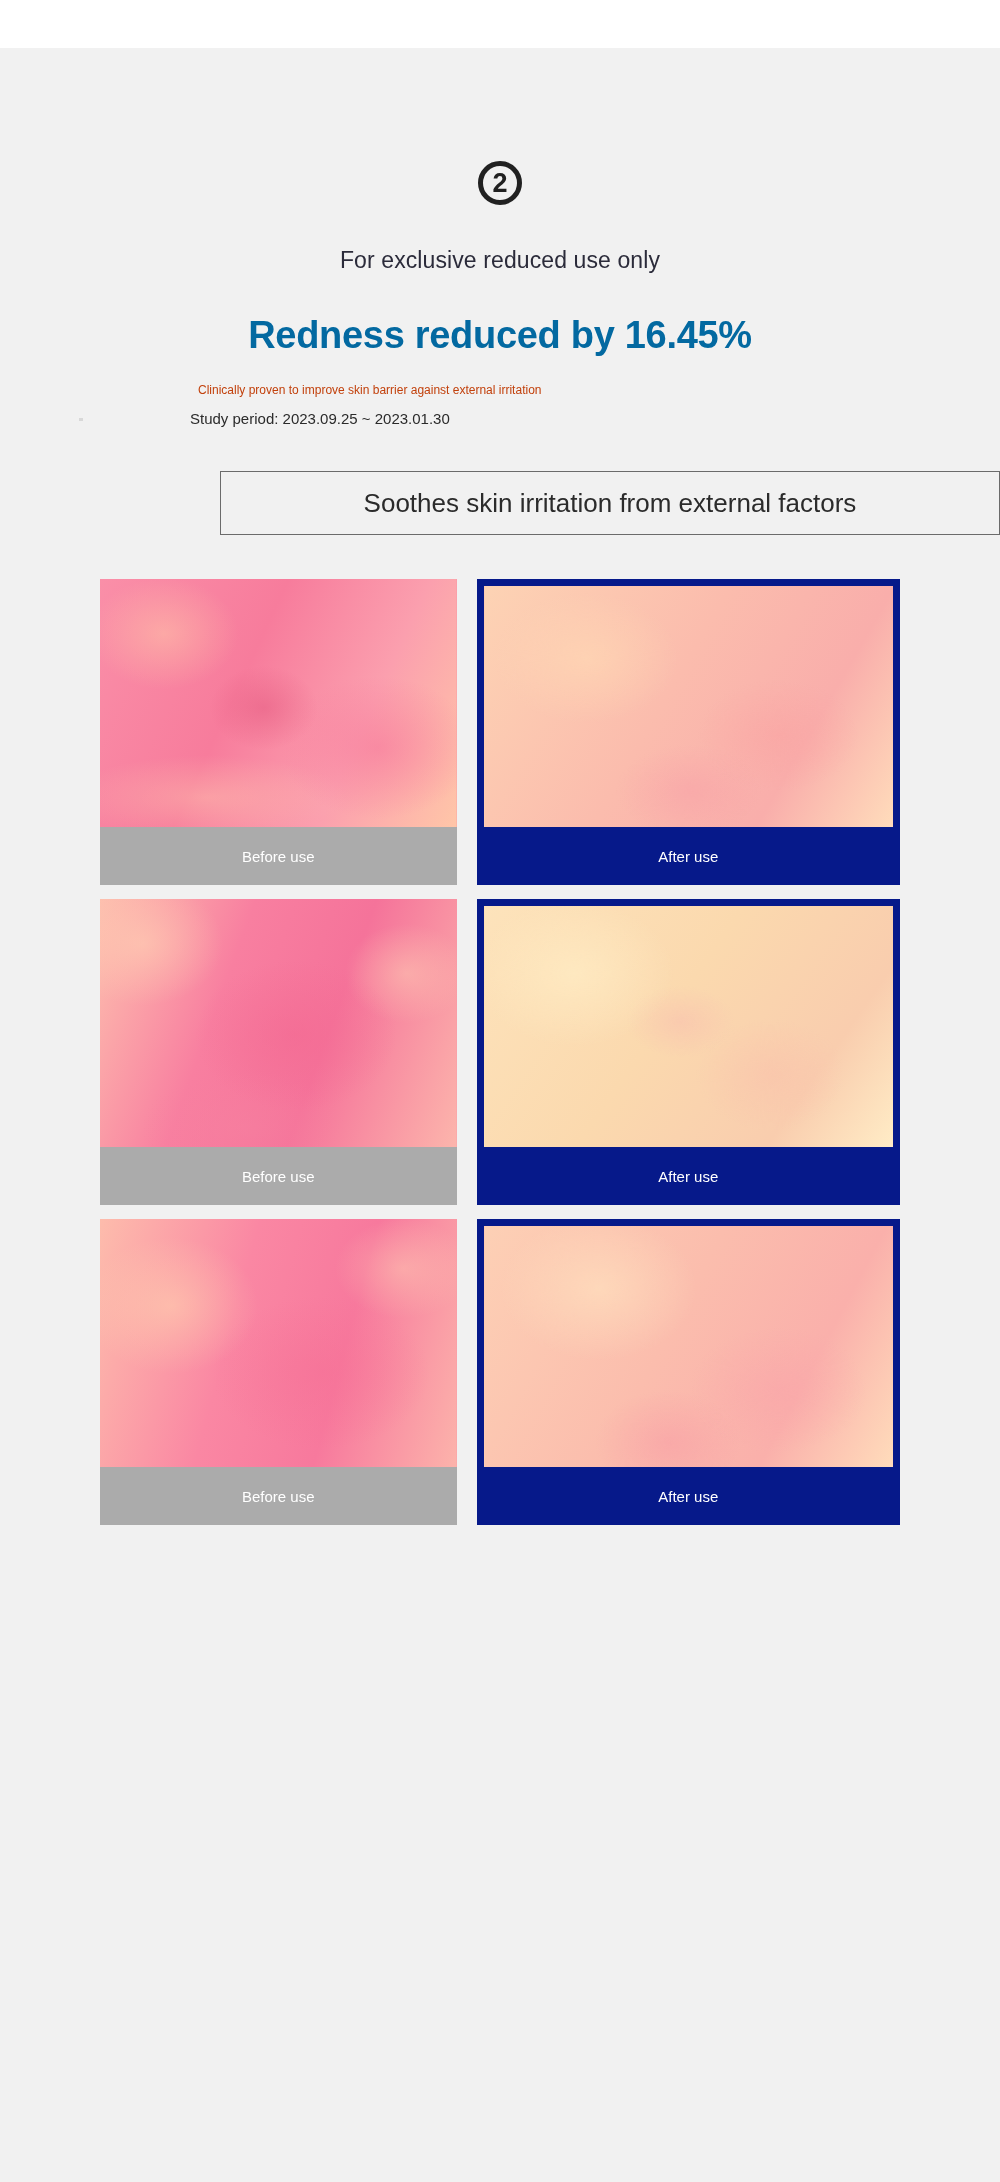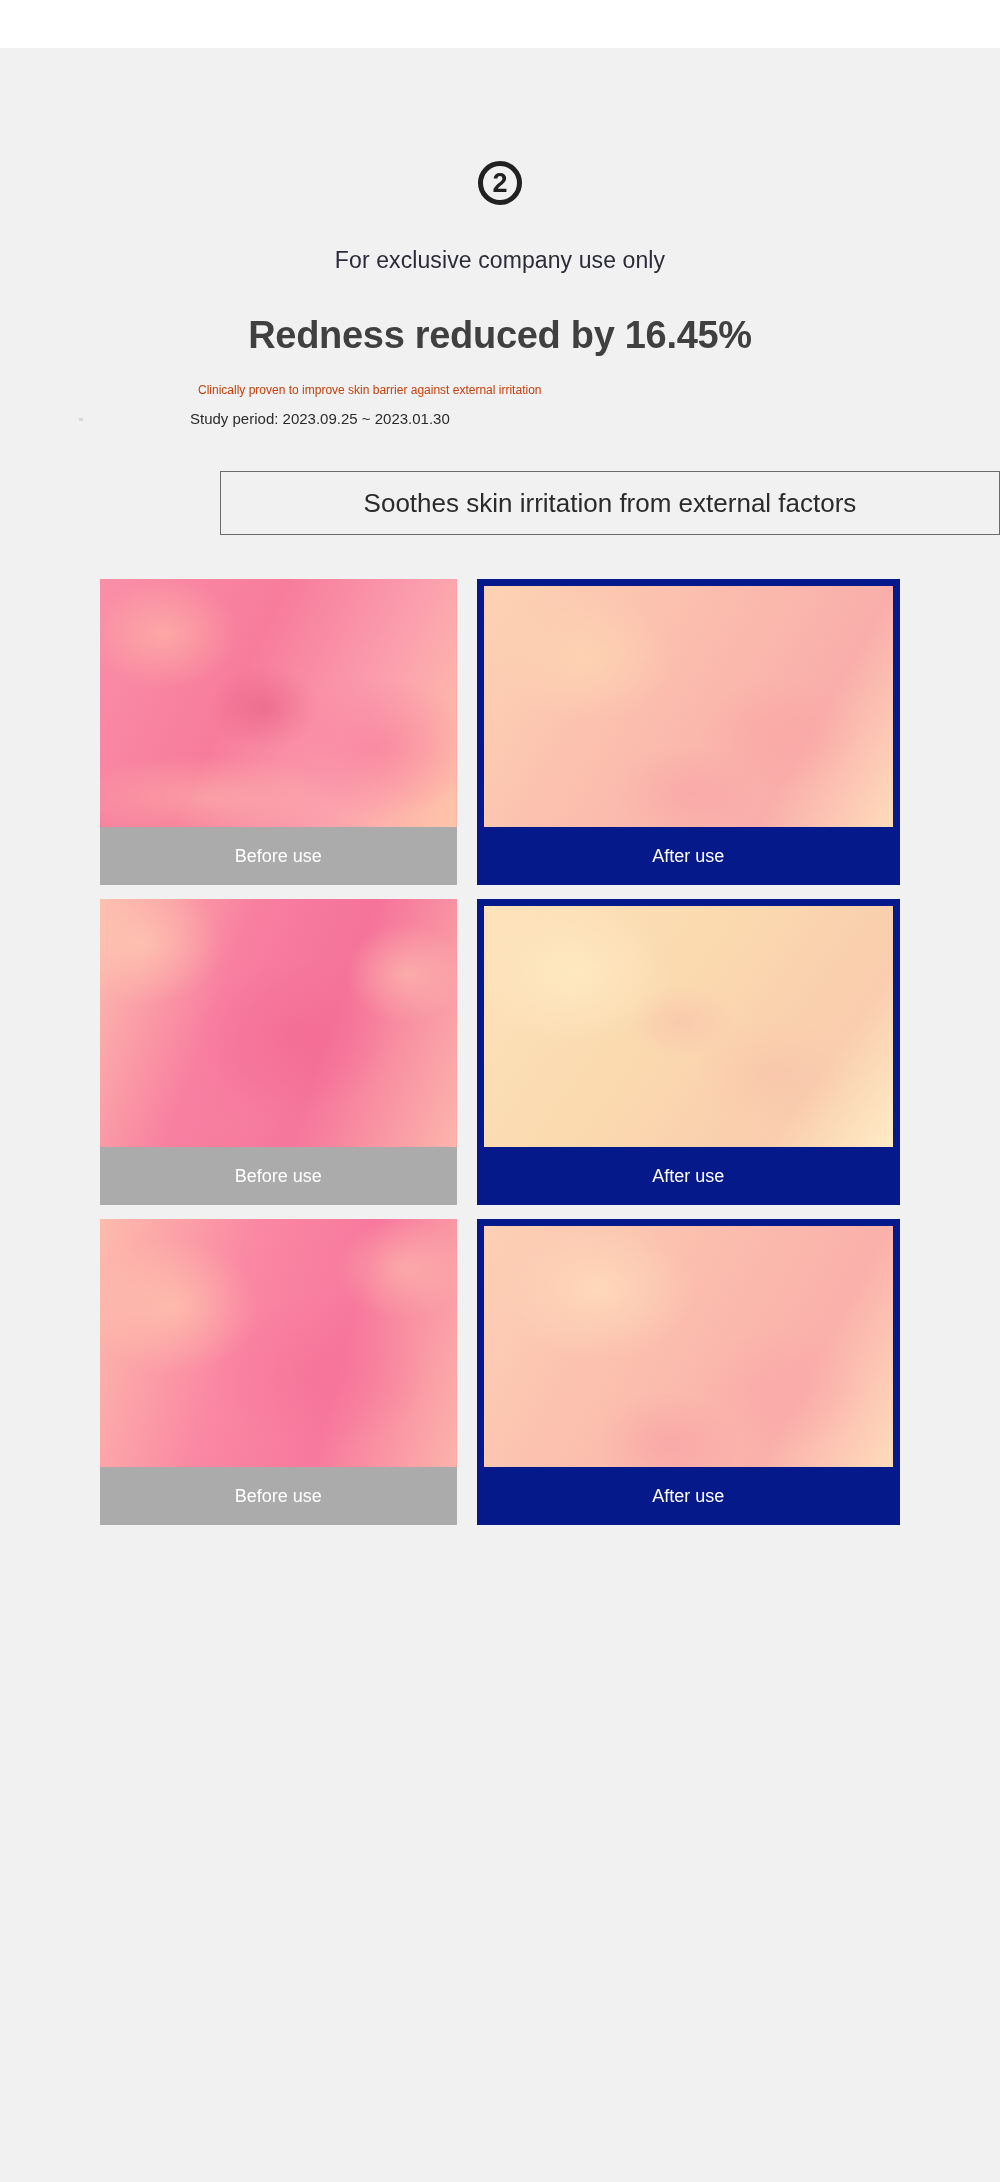--- a/index.html
+++ b/index.html
@@ -66,21 +66,21 @@
     color: #2b2b3a;
     letter-spacing: 0.1px;
   }
 
   
   .headline {
     margin-top: 40px;
     text-align: center;
     font-size: 38px;
     font-weight: bold;
-    color: #404040;
+    color: #0369a1;
     letter-spacing: -0.3px;
   }
 
   
   .stray-dot {
     position: absolute;
     left: 79px;
     top: 257px;
     width: 4px;
     height: 3px;
@@ -148,21 +148,21 @@
     border: 7px solid #06198a;
     border-bottom: none;
   }
   .panel-after .swatch { height: 241px; }
 
   .caption {
     height: 58px;
     display: flex;
     align-items: center;
     justify-content: center;
-    font-size: 18px;
+    font-size: 15px;
     color: #ffffff;
   }
   .caption-before { background: #ababab; }
   .caption-after  { background: #06198a; }
 
   
   .tex-b1 {
     background-color: #f8849f;
     background-image:
       radial-gradient(ellipse 120px 90px at 18% 22%, rgba(255,196,168,.55), transparent 62%),
@@ -220,21 +220,21 @@
 
   <div class="top-white"></div>
 
   <div class="sheet">
     <div class="content">
 
       <div class="badge-row">
         <span class="badge-circle">2</span>
       </div>
 
-      <div class="exclusive">For exclusive company use only</div>
+      <div class="exclusive">For exclusive reduced use only</div>
 
       <div class="headline">Redness reduced by 16.45%</div>
 
       <div class="stray-dot"></div>
 
       <div class="meta">
         <div class="clinical">Clinically proven to improve skin barrier against external irritation</div>
         <div class="meta-line">Study period: 2023.09.25 ~ 2023.01.30</div>
       </div>
 

